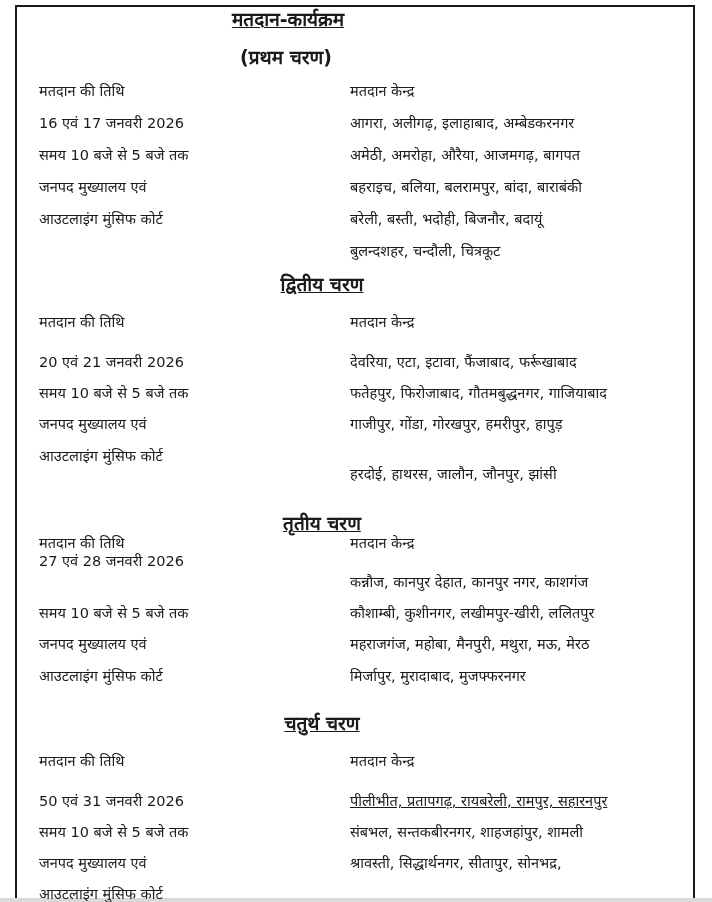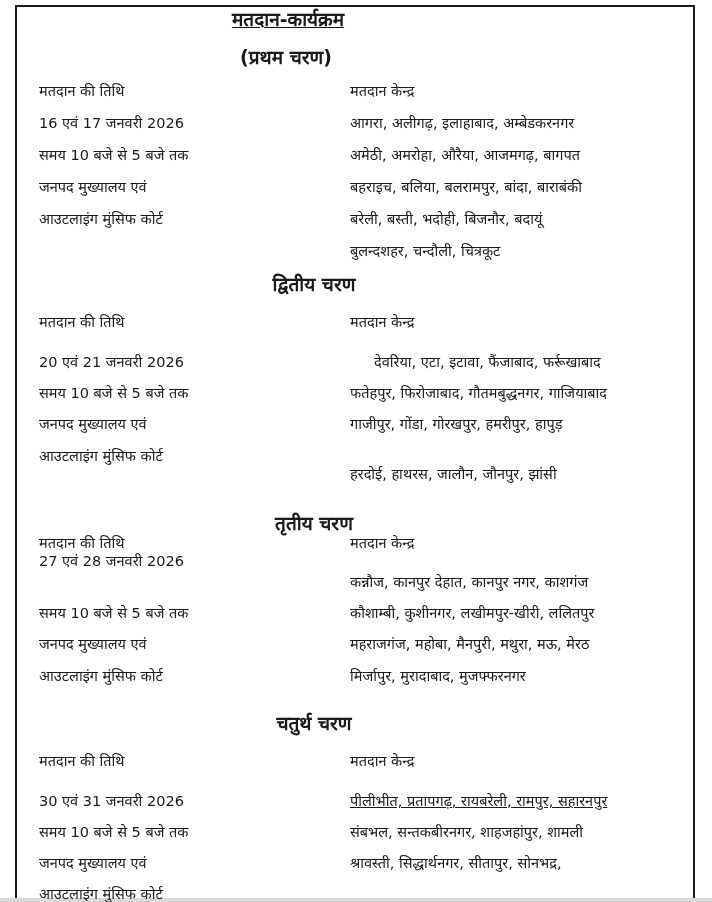--- a/index.html
+++ b/index.html
@@ -17,22 +17,22 @@
   }
   .title {
     position: absolute; left: 0; width: 576px; text-align: center;
     font-size: 19px; font-weight: bold; text-decoration: underline;
   }
   .subtitle {
     position: absolute; left: 0; width: 572px; text-align: center;
     font-size: 19px; font-weight: bold;
   }
   .phase-title {
-    position: absolute; left: 8px; width: 612px; text-align: center;
-    font-size: 19px; font-weight: bold; 
+    position: absolute; left: 16px; width: 612px; text-align: center;
+    font-size: 19px; font-weight: bold; text-decoration: underline;
   }
   .row { position: absolute; font-size: 14.5px; white-space: nowrap; line-height: 18px; }
   .left { left: 39px; }
   .right { left: 350px; }
 </style>
 </head>
 <body>
 
 <div class="frame"></div>
 <div class="bottom-strip"></div>
@@ -55,21 +55,21 @@
 </div>
 
 <div class="phase-title" style="top:271px;">द्वितीय चरण</div>
 <div>
   <div class="row left" style="top:313px;">मतदान की तिथि</div>
   <div class="row right" style="top:313px;">मतदान केन्द्र</div>
   <div class="row left" style="top:353px;">20 एवं 21 जनवरी 2026</div>
   <div class="row left" style="top:384px;">समय 10 बजे से 5 बजे तक</div>
   <div class="row left" style="top:415px;">जनपद मुख्यालय एवं</div>
   <div class="row left" style="top:447px;">आउटलाइंग मुंसिफ कोर्ट</div>
-  <div class="row right" style="top:353px;margin-left:24px;">देवरिया, एटा, इटावा, फैंजाबाद, फर्रूखाबाद</div>
+  <div class="row right" style="top:353px;">देवरिया, एटा, इटावा, फैंजाबाद, फर्रूखाबाद</div>
   <div class="row right" style="top:384px;">फतेहपुर, फिरोजाबाद, गौतमबुद्धनगर, गाजियाबाद</div>
   <div class="row right" style="top:415px;">गाजीपुर, गोंडा, गोरखपुर, हमरीपुर, हापुड़</div>
   <div class="row right" style="top:465px;">हरदोई, हाथरस, जालौन, जौनपुर, झांसी</div>
 </div>
 
 <div class="phase-title" style="top:492px;margin-top:18px;">तृतीय चरण</div>
 <div>
   <div class="row left" style="top:534px;">मतदान की तिथि</div>
   <div class="row right" style="top:534px;">मतदान केन्द्र</div>
   <div class="row left" style="top:552px;">27 एवं 28 जनवरी 2026</div>
@@ -79,21 +79,21 @@
   <div class="row right" style="top:573px;">कन्नौज, कानपुर देहात, कानपुर नगर, काशगंज</div>
   <div class="row right" style="top:604px;">कौशाम्बी, कुशीनगर, लखीमपुर-खीरी, ललितपुर</div>
   <div class="row right" style="top:635px;">महराजगंज, महोबा, मैनपुरी, मथुरा, मऊ, मेरठ</div>
   <div class="row right" style="top:667px;">मिर्जापुर, मुरादाबाद, मुजफ्फरनगर</div>
 </div>
 
 <div class="phase-title" style="top:710px;">चतुर्थ चरण</div>
 <div>
   <div class="row left" style="top:752px;">मतदान की तिथि</div>
   <div class="row right" style="top:752px;">मतदान केन्द्र</div>
-  <div class="row left" style="top:792px;">30 एवं 31 जनवरी 2026</div>
+  <div class="row left" style="top:792px;">50 एवं 31 जनवरी 2026</div>
   <div class="row left" style="top:823px;">समय 10 बजे से 5 बजे तक</div>
   <div class="row left" style="top:854px;">जनपद मुख्यालय एवं</div>
   <div class="row left" style="top:885px;">आउटलाइंग मुंसिफ कोर्ट</div>
   <div class="row right" style="top:792px;text-decoration:underline;">पीलीभीत, प्रतापगढ़, रायबरेली, रामपुर, सहारनपुर</div>
   <div class="row right" style="top:823px;">संबभल, सन्तकबीरनगर, शाहजहांपुर, शामली</div>
   <div class="row right" style="top:854px;">श्रावस्ती, सिद्धार्थनगर, सीतापुर, सोनभद्र,</div>
   <div class="row right" style="top:924px;margin-left:14px;">सुल्तानपुर, उन्नाव, वाराणसी</div>
 </div>
 
 </body></html>

